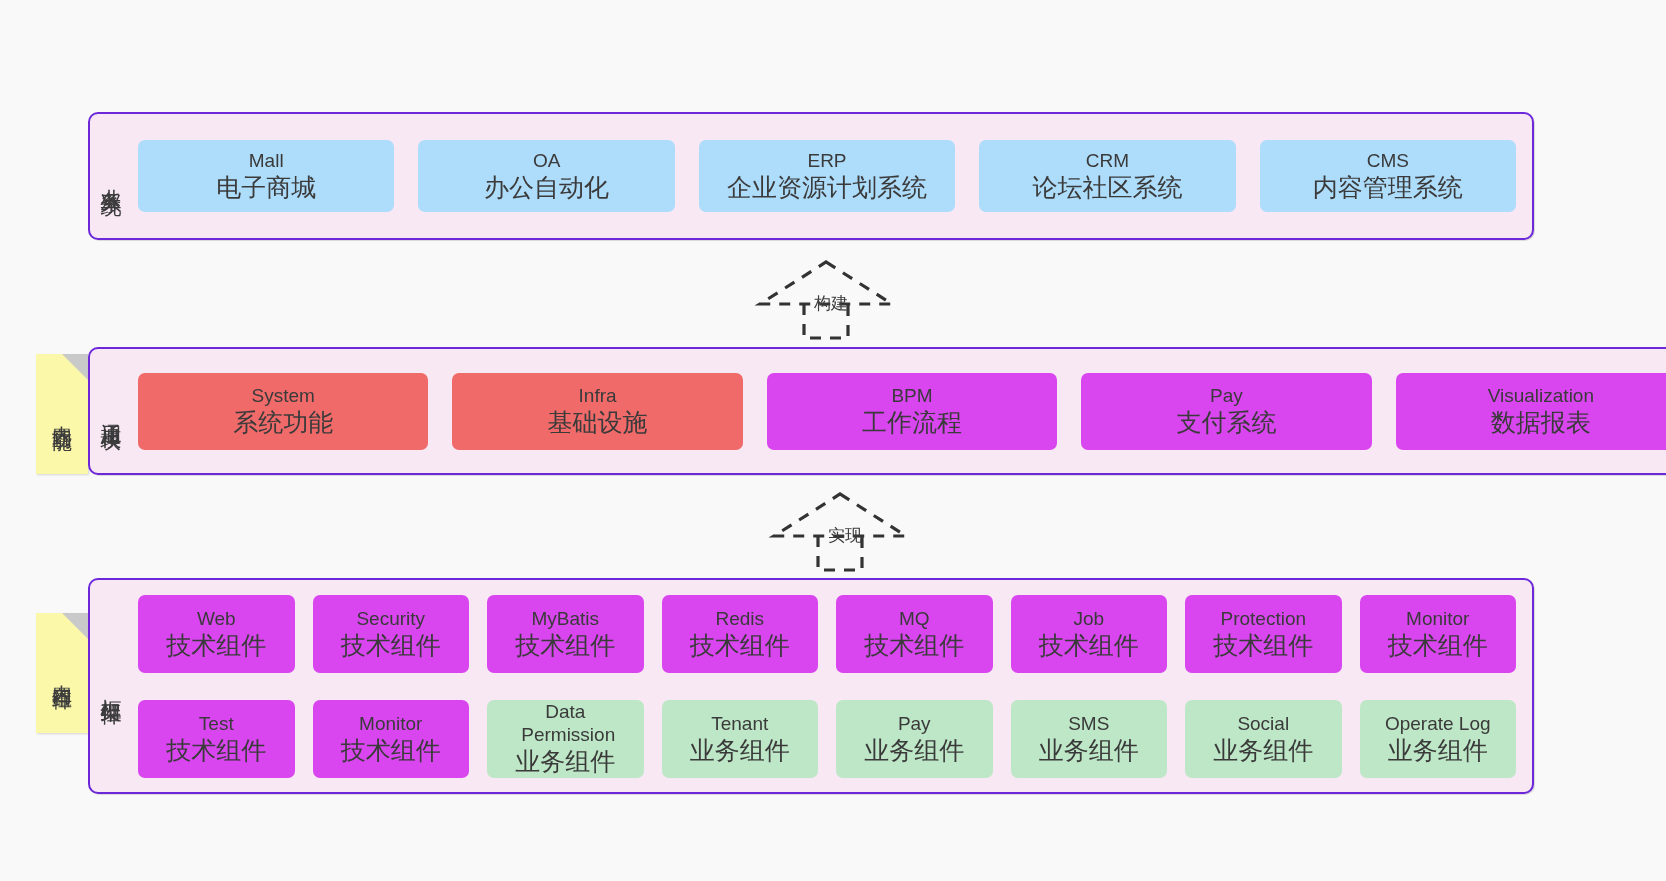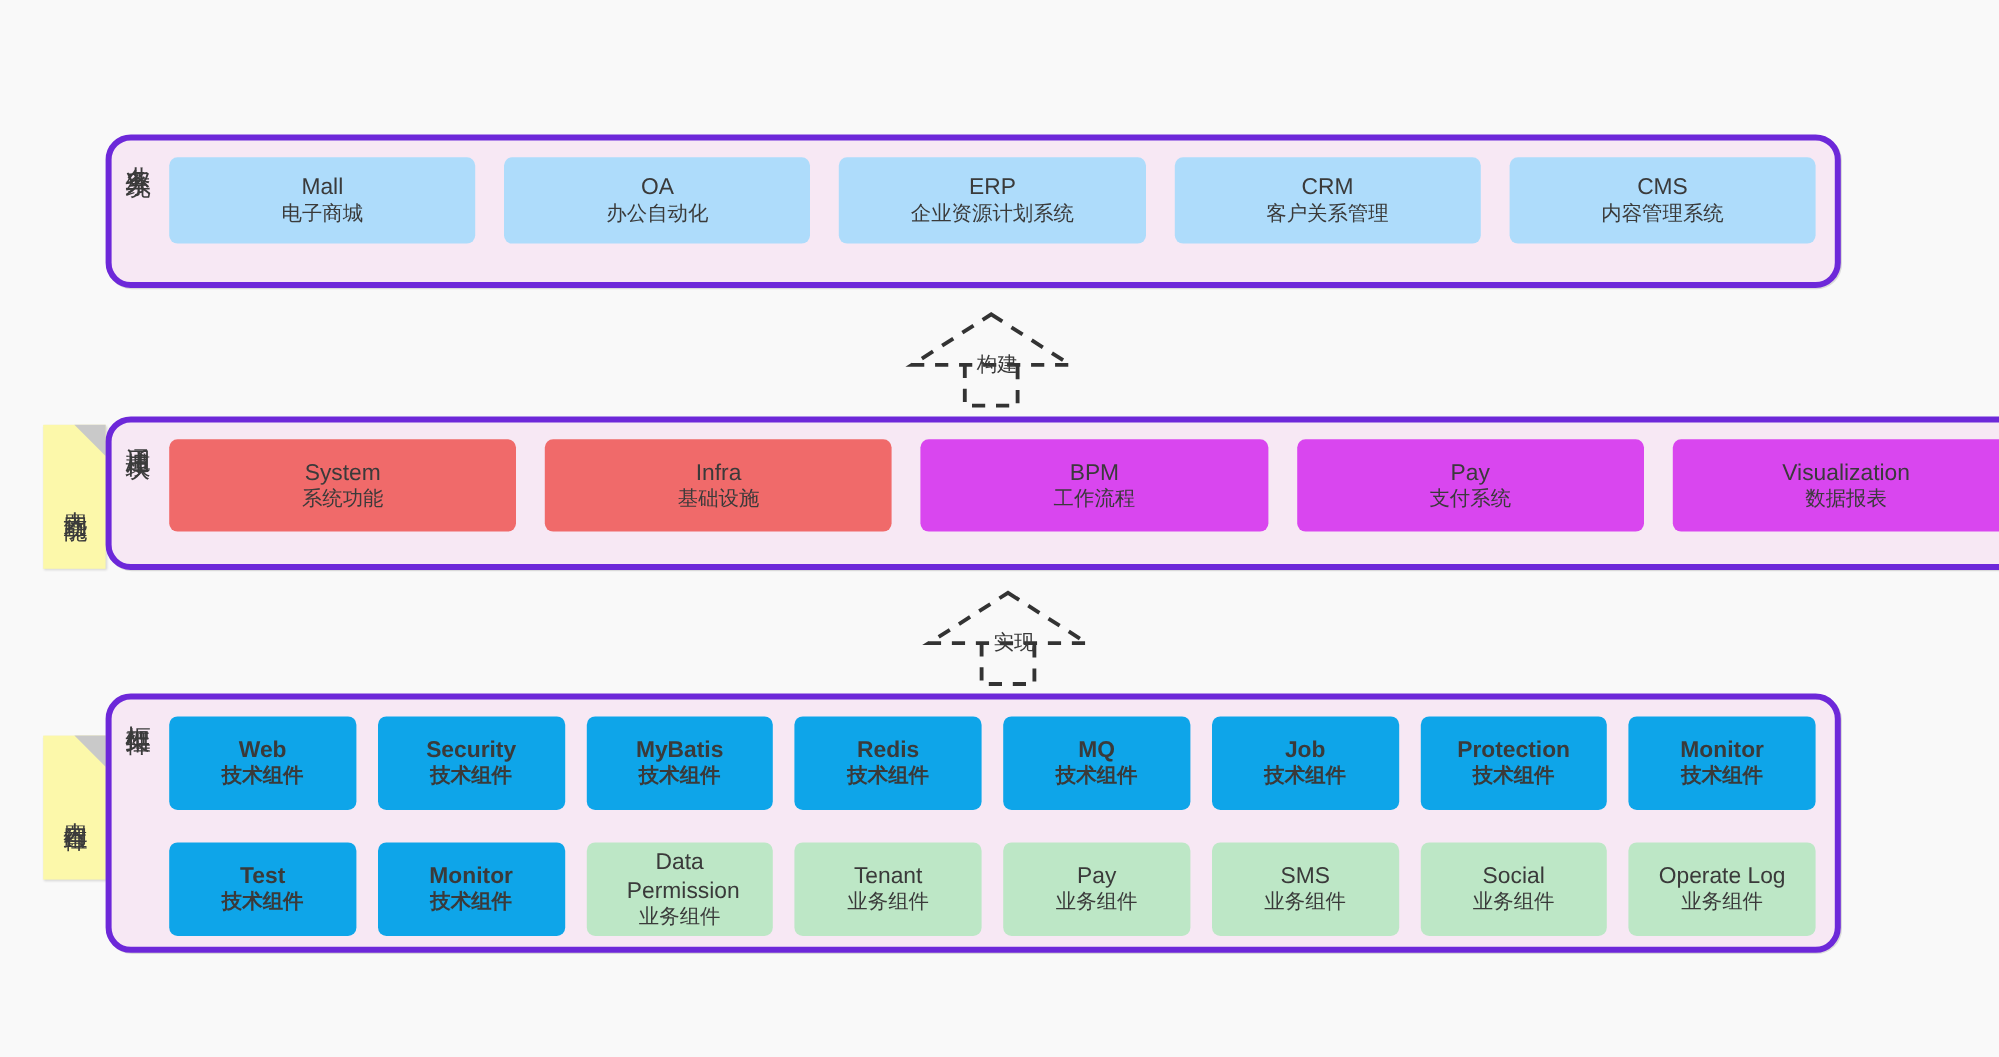--- a/index.html
+++ b/index.html
@@ -16,24 +16,24 @@
     position: relative;
     width: 1666px;
     height: 881px;
     background: #F9F9F9;
   }
 
   
   .layer {
     position: absolute;
     background: #F7E8F4;
-    border: 5px solid #6d28d9;
-    border-radius: 21px;
-    display: flex;
-    align-items: flex-start;
+    border: 2px solid #6d28d9;
+    border-radius: 10px;
+    display: flex;
+    align-items: center;
     box-shadow: 1px 1px 0 rgba(0,0,0,0.12);
   }
 
   .layer-label {
     flex: 0 0 auto;
     width: 42px;
     display: flex;
     align-items: center;
     justify-content: center;
     font-size: 21px;
@@ -68,26 +68,26 @@
     display: flex;
     flex-direction: column;
     align-items: center;
     justify-content: center;
     text-align: center;
     color: #3A3A3A;
     line-height: 1.22;
     padding: 6px 4px;
   }
   .node .t1 { font-size: 19px; }
-  .node .t2 { font-size: 17px; }
+  .node .t2 { font-size: 25px; }
 
   .blue       { background: #AEDCFB; }
   .red-strong { background: #F06A6A; }
   .red-light  { background: #d946ef; }
-  .grn-strong { background: #0ea5e9; font-weight: bold; }
+  .grn-strong { background: #d946ef; }
   .grn-light  { background: #BDE7C6; }
 
   
   .sticky {
     position: absolute;
     background: #FCF8AA;
     display: flex;
     align-items: center;
     justify-content: center;
     font-size: 20px;
@@ -134,21 +134,21 @@
         <div class="node blue">
           <span class="t1">OA</span>
           <span class="t2">办公自动化</span>
         </div>
         <div class="node blue">
           <span class="t1">ERP</span>
           <span class="t2">企业资源计划系统</span>
         </div>
         <div class="node blue">
           <span class="t1">CRM</span>
-          <span class="t2">客户关系管理</span>
+          <span class="t2">论坛社区系统</span>
         </div>
         <div class="node blue">
           <span class="t1">CMS</span>
           <span class="t2">内容管理系统</span>
         </div>
       </div>
     </div>
   </div>
 
   <div class="uml-arrow" style="left:756px; top:258px; width:150px; height:82px;">

